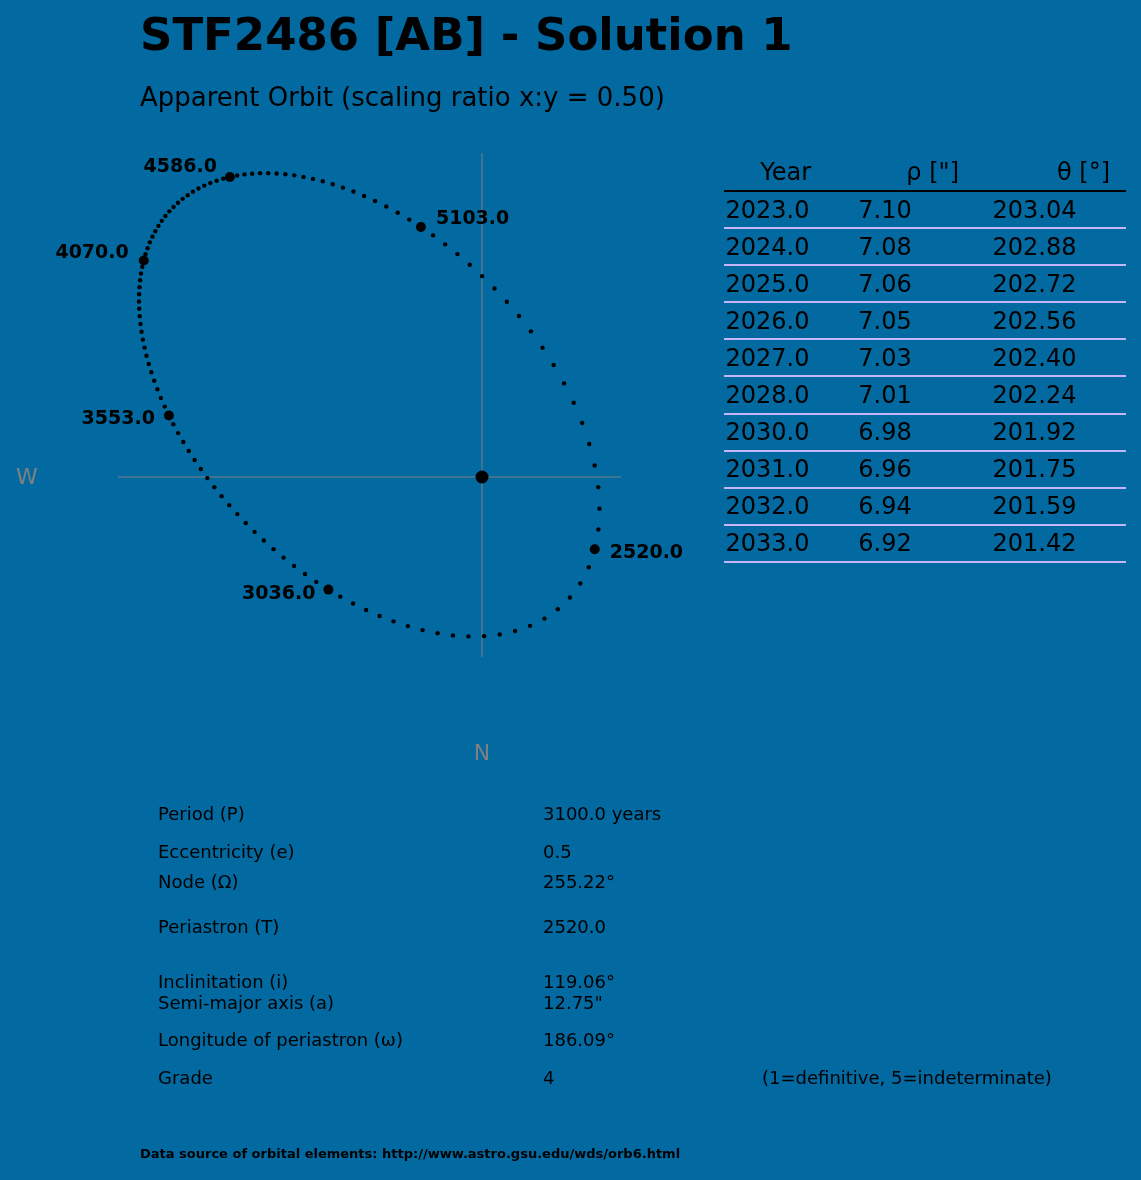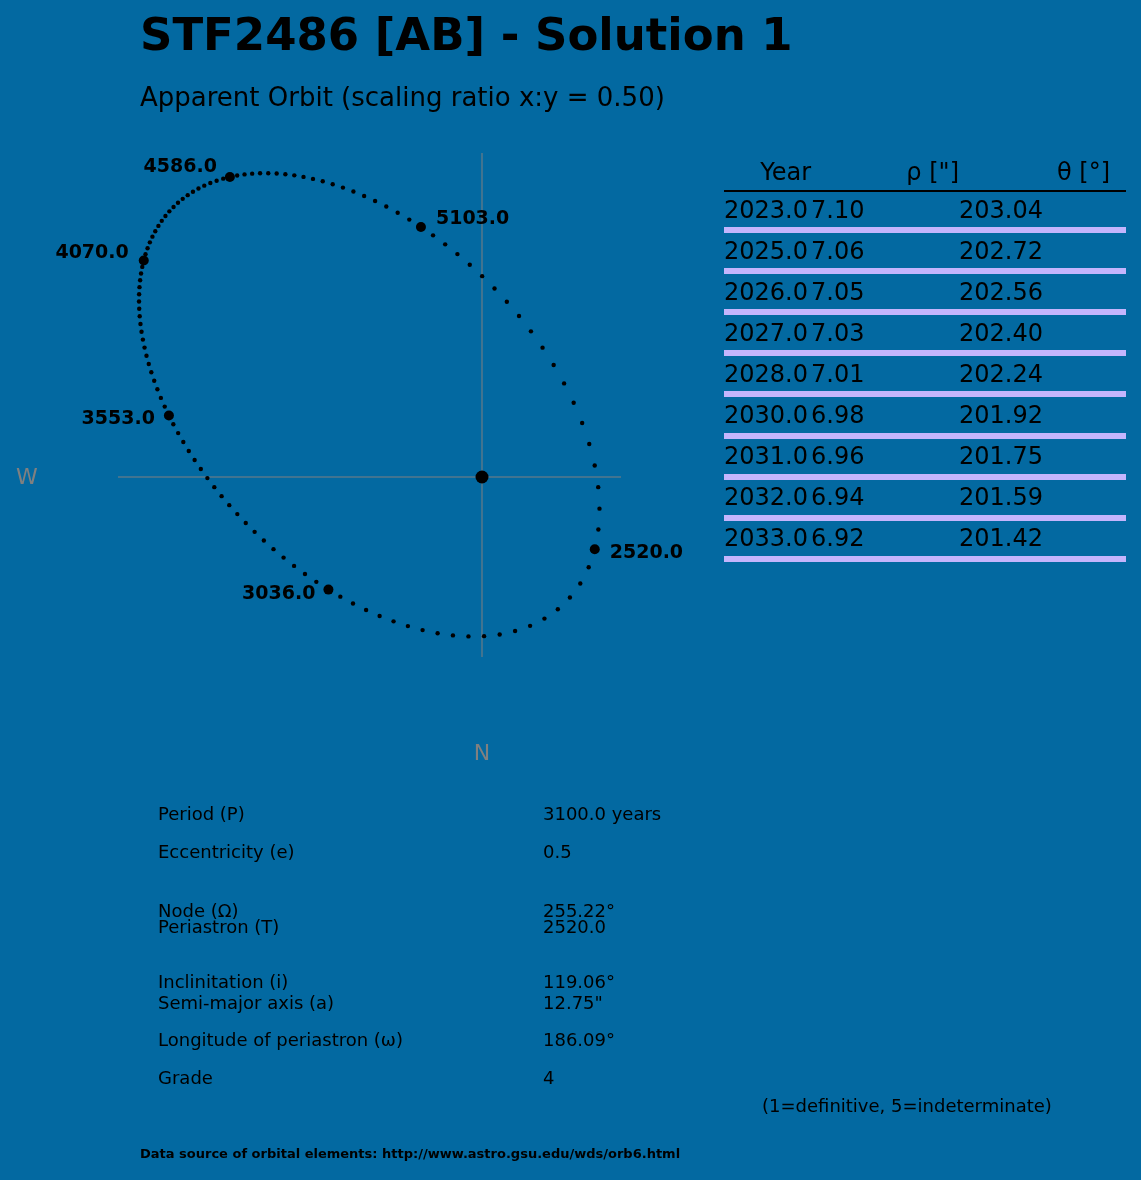--- a/index.html
+++ b/index.html
@@ -8,27 +8,27 @@
   .title{position:absolute;left:140px;top:8px;font-size:45px;font-weight:bold;white-space:nowrap;}
   .subtitle{position:absolute;left:140px;top:82px;font-size:26px;white-space:nowrap;}
   #orbit-svg{position:absolute;left:0;top:0;}
   #orbit-svg text{font-family:"DejaVu Sans","Liberation Sans",sans-serif;}
   .epoch-label{font-size:19px;font-weight:bold;fill:#000;}
   .compass-label{font-size:22px;fill:#808080;}
   #eph-table{position:absolute;left:724px;top:158px;width:402px;border-collapse:collapse;
              font-size:24px;table-layout:fixed;}
   #eph-table th{font-weight:normal;text-align:right;vertical-align:bottom;
                 height:28px;padding:0 0 4px 0;border-bottom:2px solid #000;}
-  #eph-table td{text-align:left;height:35.1px;padding:0;border-bottom:6px solid #c4b5fd;}
+  #eph-table td{text-align:center;height:35.1px;padding:0;border-bottom:2px solid #c4b5fd;}
   #eph-table .last-col{padding-right:16px;}
   .elements{position:absolute;left:0;top:0;width:1141px;}
   .el-row{position:absolute;left:0;width:1141px;height:38px;font-size:18px;white-space:nowrap;}
   .el-label{position:absolute;left:158px;}
   .el-value{position:absolute;left:543px;}
-  .el-note{position:absolute;left:762px;margin-top:28px;}
+  .el-note{position:absolute;left:762px;}
   .footer{position:absolute;left:140px;top:1146px;font-size:13px;font-weight:bold;white-space:nowrap;}
 </style>
 </head>
 <body>
 
 <div class="page">
 
   <div class="title">STF2486 [AB] - Solution 1</div>
   <div class="subtitle">Apparent Orbit (scaling ratio x:y = 0.50)</div>
 
@@ -185,20 +185,25 @@
         <th class="last-col">θ [°]</th>
       </tr>
     </thead>
     <tbody id="eph-body">
         <tr>
           <td>2023.0</td>
           <td>7.10</td>
           <td class="last-col">203.04</td>
         </tr>
         <tr>
+          <td>2024.0</td>
+          <td>7.08</td>
+          <td class="last-col">202.88</td>
+        </tr>
+        <tr>
           <td>2025.0</td>
           <td>7.06</td>
           <td class="last-col">202.72</td>
         </tr>
         <tr>
           <td>2026.0</td>
           <td>7.05</td>
           <td class="last-col">202.56</td>
         </tr>
         <tr>
@@ -236,21 +241,21 @@
 
   <div class="elements" id="elements-list">
       <div class="el-row" style="top: 803px;">
         <span class="el-label">Period (P)</span>
         <span class="el-value">3100.0 years</span>
       </div>
       <div class="el-row" style="top: 840.7px;">
         <span class="el-label">Eccentricity (e)</span>
         <span class="el-value">0.5</span>
       </div>
-      <div class="el-row" style="top: 900px;">
+      <div class="el-row" style="top: 871px;">
         <span class="el-label">Node (Ω)</span>
         <span class="el-value">255.22°</span>
       </div>
       <div class="el-row" style="top: 916.1px;">
         <span class="el-label">Periastron (T)</span>
         <span class="el-value">2520.0</span>
       </div>
       <div class="el-row" style="top: 971px;">
         <span class="el-label">Inclinitation (i)</span>
         <span class="el-value">119.06°</span>

